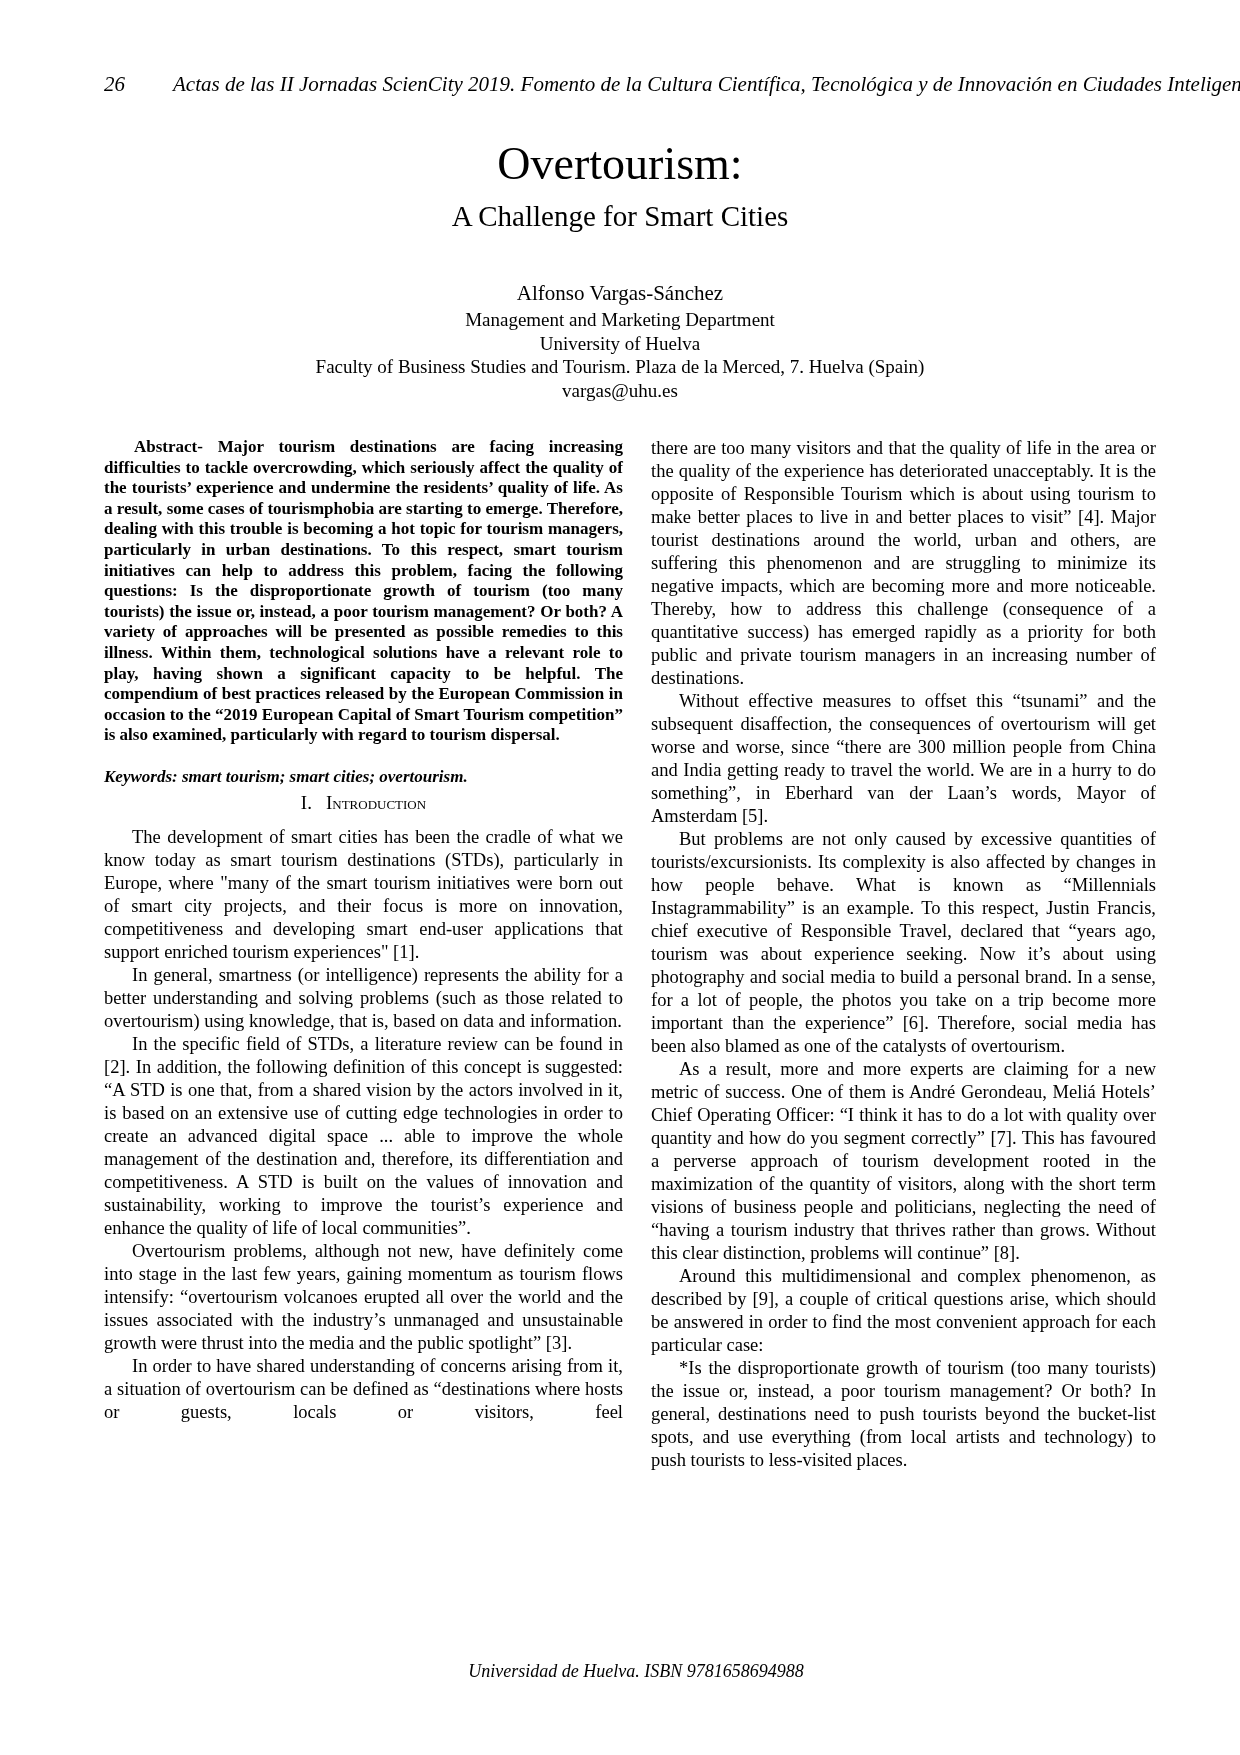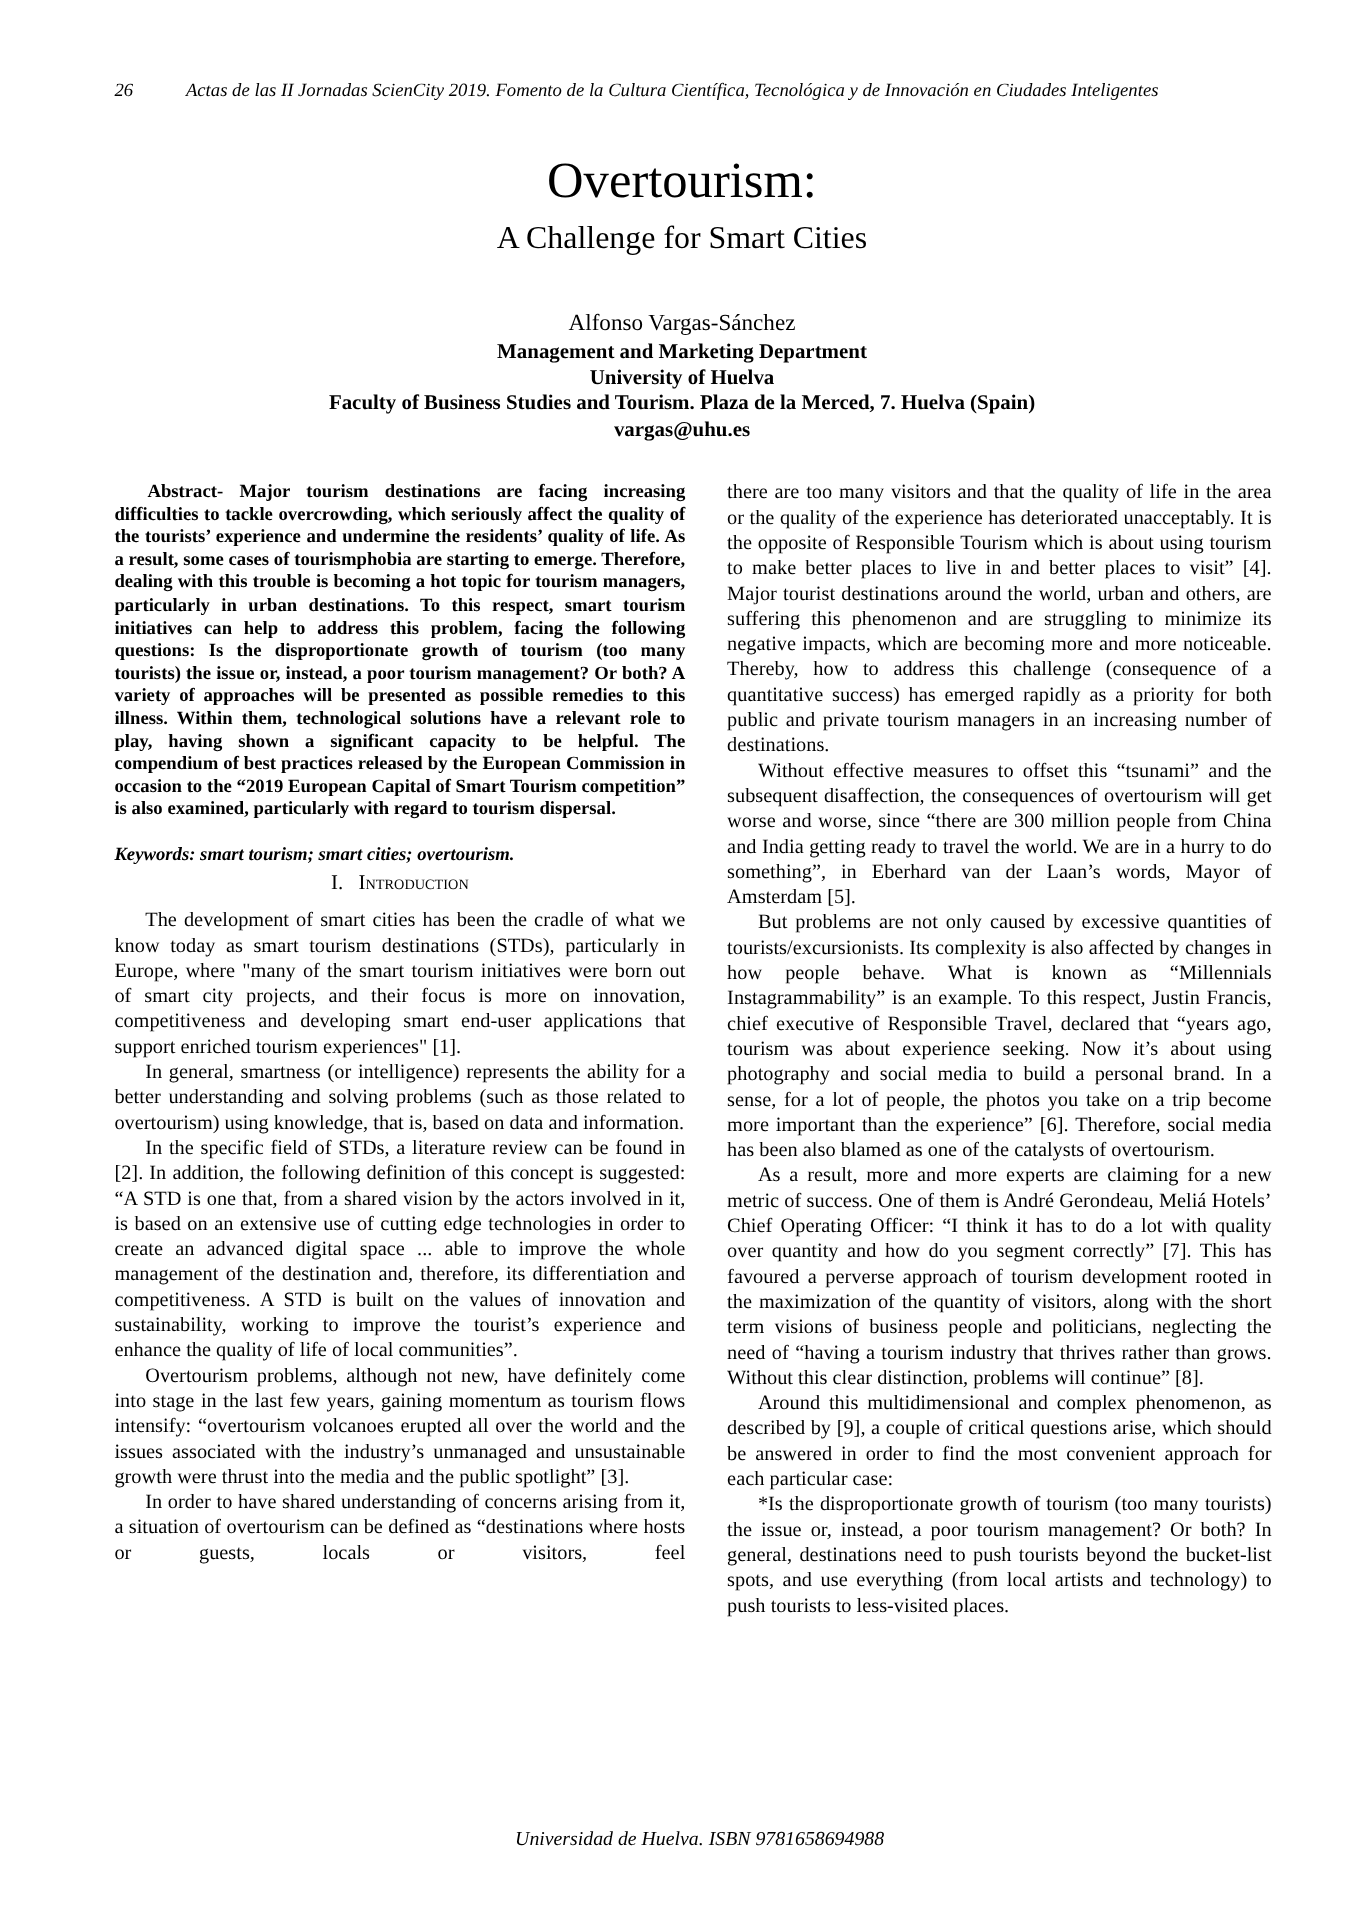--- a/index.html
+++ b/index.html
@@ -19,21 +19,21 @@
 
   
   .running-header {
     position: absolute;
     top: 72px;
     left: 104px;
     right: 84px;
     display: flex;
     align-items: baseline;
     font-style: italic;
-    font-size: 17px;
+    font-size: 21px;
     white-space: nowrap;
   }
   .running-header .pagenum {
     margin-right: 48px;
   }
   .running-header .header-text {
     flex: 1;
     text-align: left;
   }
 
@@ -69,31 +69,30 @@
     width: 100%;
     text-align: center;
   }
   .author-block .author-name {
     font-size: 21px;
     line-height: 30px;
   }
   .author-block .author-line {
     font-size: 19px;
     line-height: 23.5px;
-    font-weight: bold;
   }
 
   
   .columns {
     position: absolute;
     top: 437px;
     left: 104px;
     right: 84px;
     display: flex;
-    gap: 38px;
+    gap: 28px;
   }
   .col { text-align: justify; }
   .col-left  { width: 519px; flex: none; }
   .col-right { flex: 1; }
 
   .col p {
     margin: 0;
     font-size: 18.5px;
     line-height: 23px;
     text-indent: 28px;

